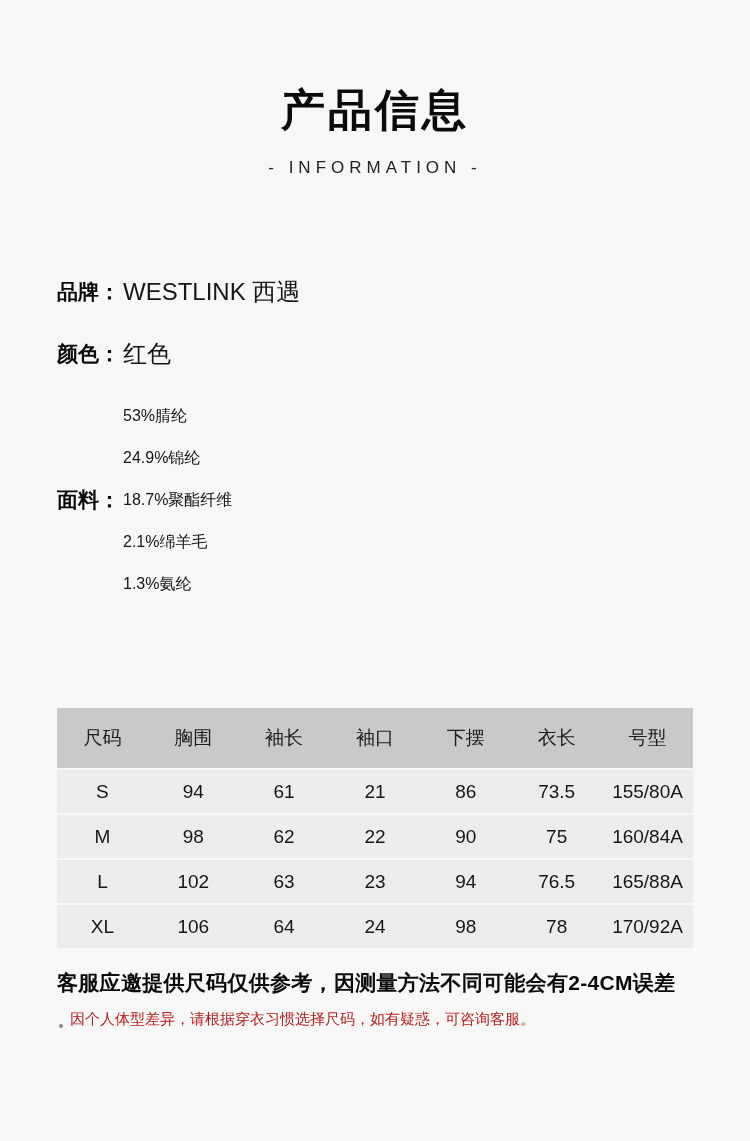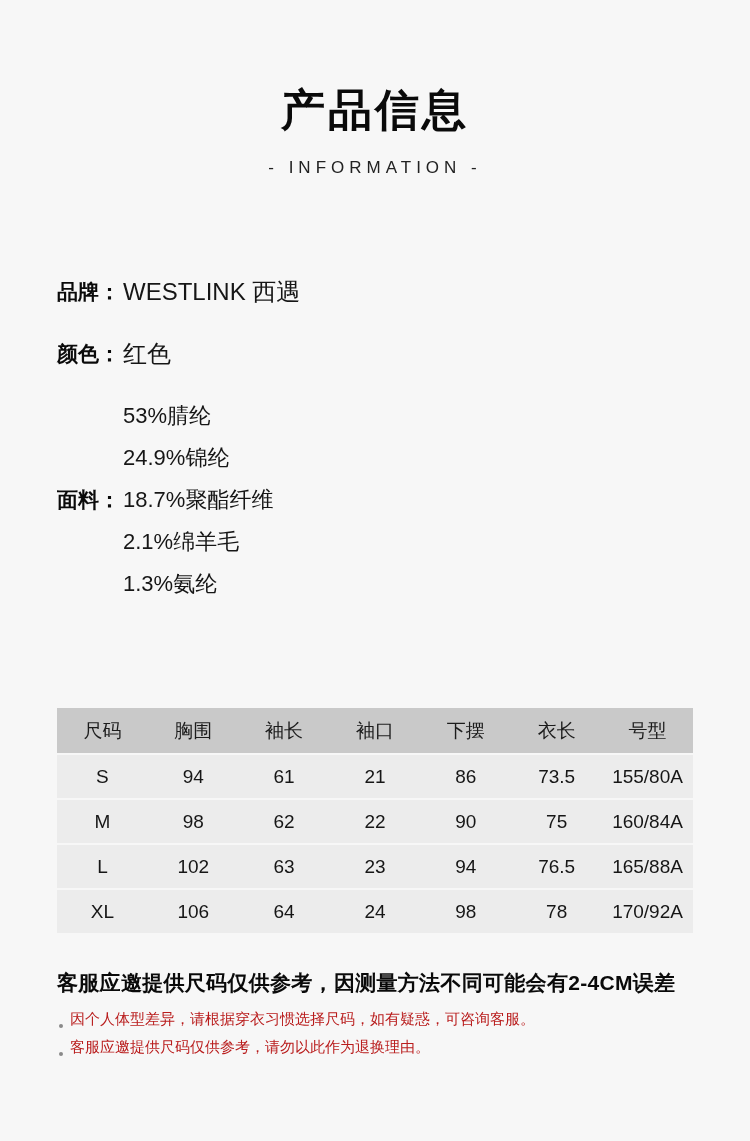--- a/index.html
+++ b/index.html
@@ -26,30 +26,30 @@
   }
 
   
   .details { position:absolute; top:271px; left:57px; }
   .detail-row { display:flex; align-items:center; margin-bottom:20px; }
   .detail-label {
     font-weight:700; font-size:21px; line-height:42px;
     width:66px; flex:none; color:#0a0a0a;
   }
   .detail-value { font-size:24px; line-height:42px; font-weight:400; color:#161616; }
-  .fabric-values .fabric-line { font-size:22px; line-height:42px; color:#161616; }
+  .fabric-values .fabric-line { font-size:16px; line-height:42px; color:#161616; }
 
   
   .size-table {
     position:absolute; top:706px; left:57px; width:636px;
     border-collapse:separate; border-spacing:0 2px;
     table-layout:fixed;
   }
   .size-table th {
-    background:#c9c9c9; height:45px;
+    background:#c9c9c9; height:60px;
     font-size:19px; font-weight:400; color:#1c1c1c;
     text-align:center; vertical-align:middle;
   }
   .size-table td {
     background:#ececec; height:43px;
     font-size:19px; font-weight:400; color:#161616;
     text-align:center; vertical-align:middle;
   }
 
   
@@ -155,19 +155,15 @@
       </tr>
     </tbody>
   </table>
 
   <div class="notes">
     <div class="note-primary">客服应邀提供尺码仅供参考，因测量方法不同可能会有2-4CM误差</div>
     <div class="note-secondary">
       <span class="bullet-dot"></span>
       <span>因个人体型差异，请根据穿衣习惯选择尺码，如有疑惑，可咨询客服。</span>
     </div>
-    <div class="note-secondary">
-      <span class="bullet-dot"></span>
-      <span>客服应邀提供尺码仅供参考，请勿以此作为退换理由。</span>
-    </div>
   </div>
 
 </div>
 
 </body></html>

